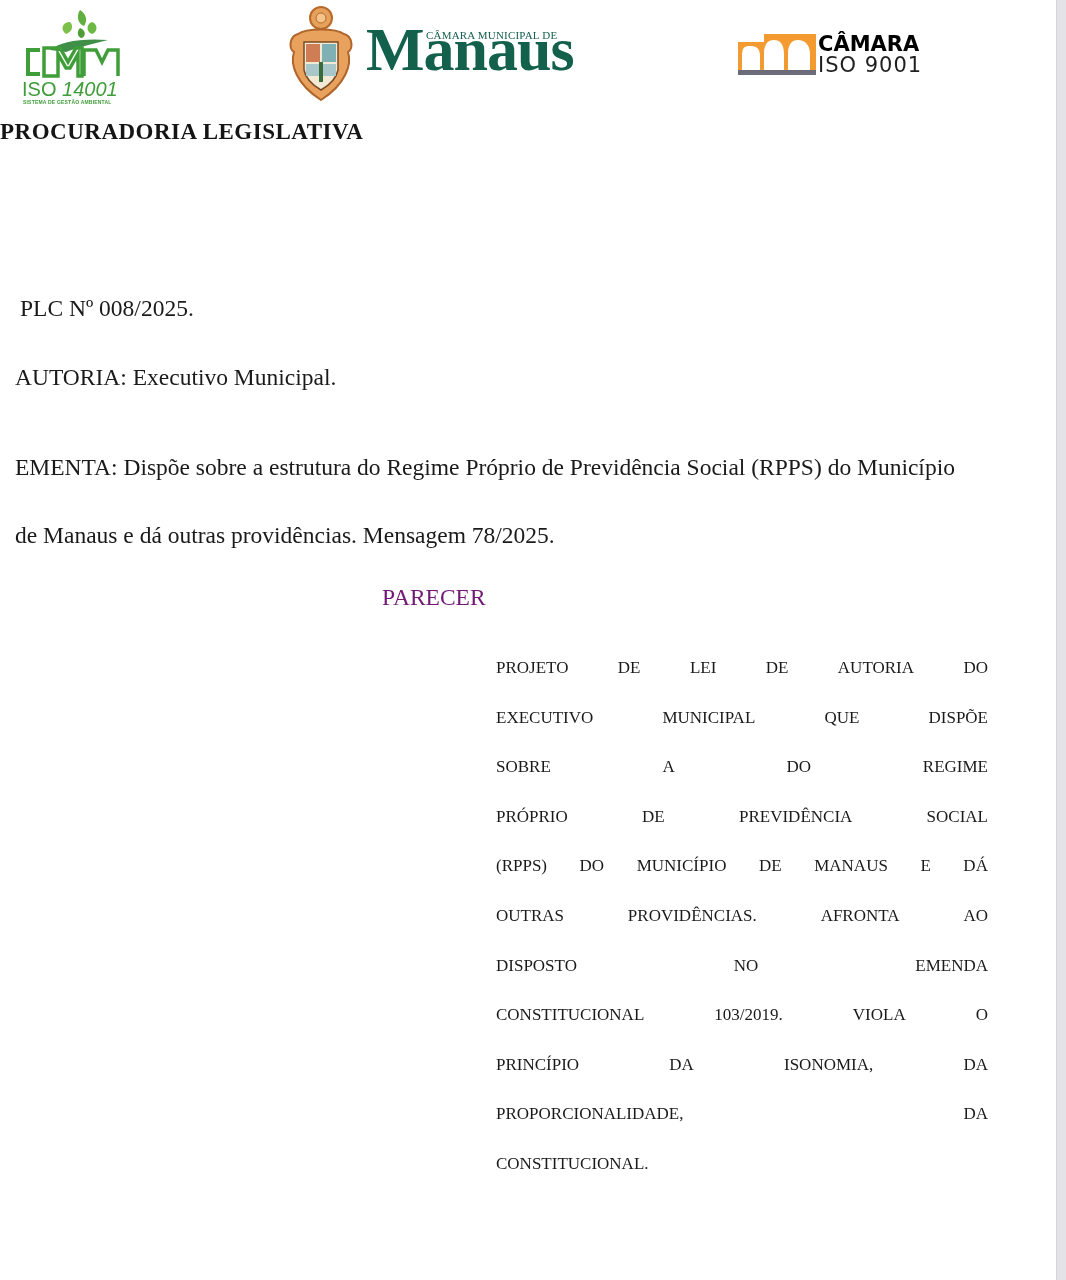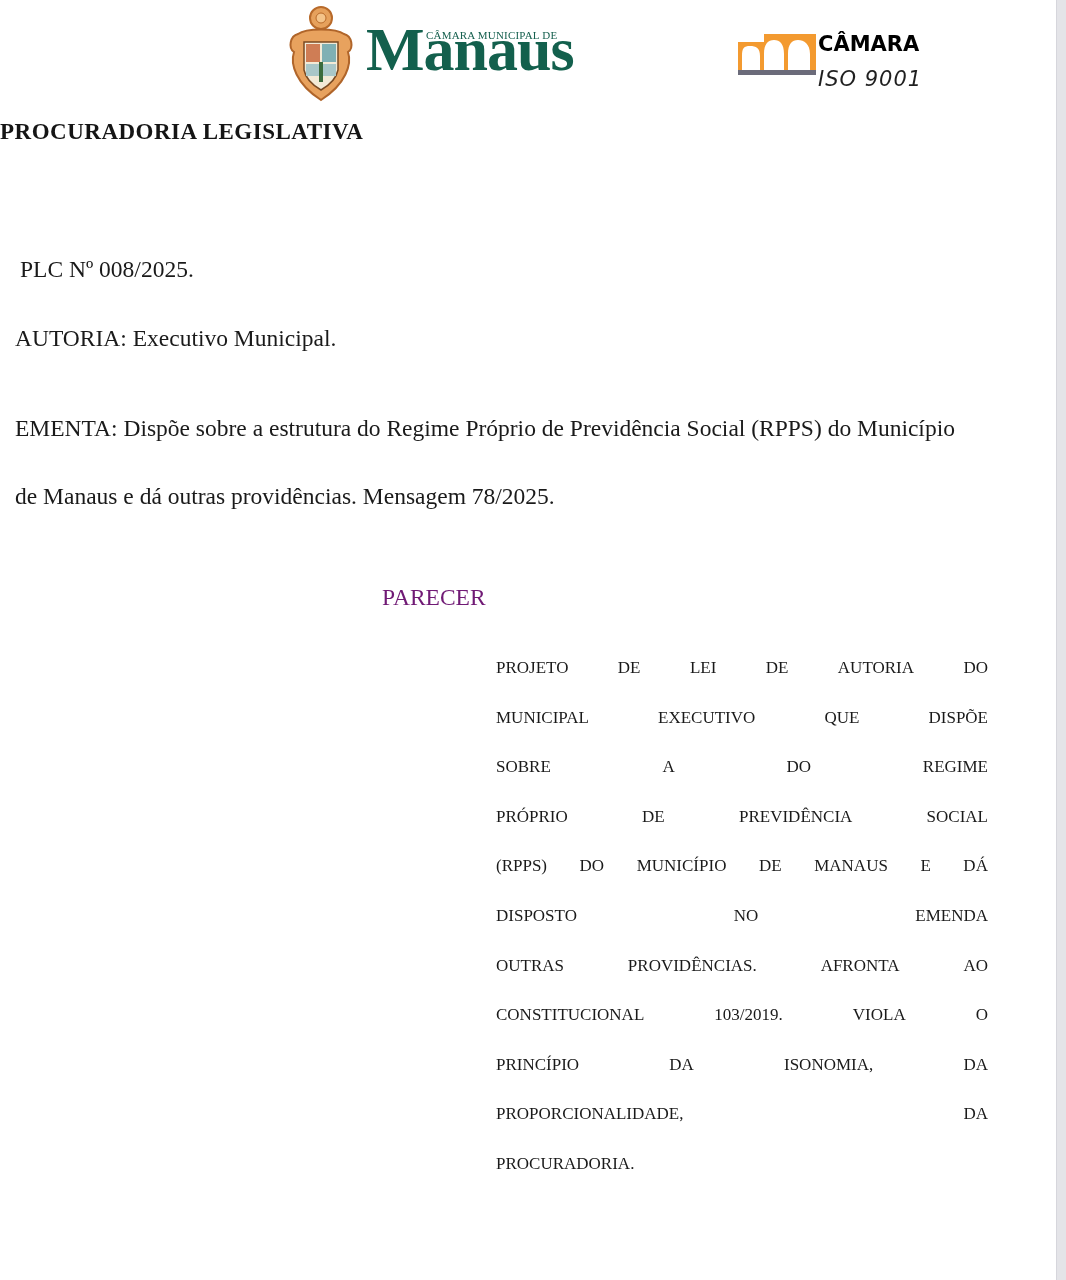--- a/index.html
+++ b/index.html
@@ -17,40 +17,57 @@
     .iso14001-text .num { font-style: italic; }
     .iso14001-sub { position: absolute; left: 3px; top: 95px; font-family: "Liberation Sans", sans-serif; font-size: 5px; font-weight: bold; color: #3f9e3a; white-space: nowrap; letter-spacing: 0.2px; }
 
     .coat { position: absolute; left: 286px; top: 4px; width: 70px; height: 100px; }
     .manaus-wrap { position: absolute; left: 366px; top: 26px; width: 210px; height: 60px; }
     .manaus-small { position: absolute; left: 60px; top: 3px; font-family: "Liberation Serif", serif; font-size: 11px; color: #16604f; white-space: nowrap; letter-spacing: 0.2px; }
     .manaus-big { position: absolute; left: 0; top: -8px; font-family: "Liberation Serif", serif; font-size: 62px; font-weight: bold; color: #13604d; white-space: nowrap; letter-spacing: -1px; line-height: 1; }
 
     .logo-iso9001 { position: absolute; left: 738px; top: 32px; width: 200px; height: 50px; }
     .camara-text { position: absolute; left: 80px; top: 2px; font-family: "DejaVu Sans", sans-serif; font-size: 21px; font-weight: bold; color: #000000; line-height: 1; white-space: nowrap; }
-    .iso9001-text { position: absolute; left: 80px; top: 37px; font-family: "DejaVu Sans", sans-serif; font-size: 21px; color: #1f1f1f; line-height: 1; letter-spacing: 1px; white-space: nowrap; font-style: italic; }
+    .iso9001-text { position: absolute; left: 80px; top: 23px; font-family: "DejaVu Sans", sans-serif; font-size: 21px; color: #1f1f1f; line-height: 1; letter-spacing: 1px; white-space: nowrap; }
 
     .dept-title { position: absolute; left: 0; top: 119px; width: 954px; text-align: left; font-size: 23px; font-weight: bold; letter-spacing: 0.5px; color: #151515; }
 
-    .meta { position: absolute; font-size: 23.5px; color: #1a1a1a; white-space: nowrap; }
+    .meta { position: absolute; font-size: 23.5px; color: #1a1a1a; white-space: nowrap; margin-top: 39px; }
     .plc { left: 20px; top: 256px; }
     .autoria { left: 15px; top: 325px; }
     .ementa { left: 15px; top: 394px; width: 960px; line-height: 68px; white-space: normal; font-size: 23.5px; }
 
     .parecer-title { position: absolute; left: 382px; top: 584px; font-size: 23.5px; color: #701a75; }
 
     .summary { position: absolute; left: 496px; top: 650px; width: 492px; font-size: 17px; color: #1a1a1a; text-align: right; }
     .summary .line { height: 49.6px; line-height: 36px; display: flex; justify-content: space-between; white-space: nowrap; }
     .summary .line.last { justify-content: flex-start; }
   </style>
 </head>
 <body>
 
 <div class="page">
 
+  <div class="logo-iso14001">
+    <svg width="102" height="80" viewBox="0 0 102 80">
+      <path d="M60 6 C56 12 58 20 64 22 C68 16 66 10 60 6 Z" fill="#5fae3e"></path>
+      <path d="M50 18 C42 18 40 26 46 30 C52 28 54 22 50 18 Z" fill="#7cc04a"></path>
+      <path d="M72 18 C66 20 66 28 72 30 C78 28 78 20 72 18 Z" fill="#6bb843"></path>
+      <path d="M60 24 C56 28 58 34 62 34 C66 32 66 26 60 24 Z" fill="#4e9e35"></path>
+      <path d="M30 46 C40 38 60 34 88 36 C72 40 56 44 46 48 Z" fill="#3f8f48"></path>
+      <path d="M6 44 L6 72 L20 72 L20 68 L10 68 L10 48 L20 48 L20 44 Z" fill="#3f9e3a"></path>
+      <path d="M24 72 L24 44 L40 44 L48 58 L56 44 L62 44 L62 72 L58 72 L58 50 L50 64 L46 64 L38 50 L38 72 Z" fill="none" stroke="#3f9e3a" stroke-width="3.5"></path>
+      <path d="M64 72 L64 46 L76 46 L82 58 L88 46 L98 46 L98 72" fill="none" stroke="#3f9e3a" stroke-width="3.5"></path>
+    </svg>
+    <div class="iso14001-text">
+      <span>ISO</span>
+      <span class="num">14001</span>
+    </div>
+    <div class="iso14001-sub">SISTEMA DE GESTÃO AMBIENTAL</div>
+  </div>
 
   <div class="coat">
     <svg width="70" height="100" viewBox="0 0 70 100">
       <circle cx="35" cy="14" r="11" fill="#e6a15c" stroke="#b86a2a" stroke-width="2"></circle>
       <circle cx="35" cy="14" r="5" fill="#f4c48a" stroke="#b86a2a" stroke-width="1"></circle>
       <path d="M12 30 C4 32 2 44 8 48 C4 60 10 80 35 96 C60 80 66 60 62 48 C68 44 66 32 58 30 C50 24 20 24 12 30 Z" fill="#e8a25e" stroke="#b0652a" stroke-width="2"></path>
       <path d="M18 38 L52 38 L52 66 C50 76 42 82 35 86 C28 82 20 76 18 66 Z" fill="#f3ead6" stroke="#7a4a22" stroke-width="1.5"></path>
       <rect x="20" y="40" width="14" height="18" fill="#cf7d55"></rect>
       <rect x="36" y="40" width="14" height="18" fill="#7fb0b4"></rect>
       <rect x="20" y="60" width="30" height="12" fill="#a9c7c8"></rect>
@@ -83,22 +100,22 @@
   <div class="summary" id="summary">
       <div class="line">
         <span>PROJETO</span>
         <span>DE</span>
         <span>LEI</span>
         <span>DE</span>
         <span>AUTORIA</span>
         <span>DO</span>
       </div>
       <div class="line">
+        <span>EXECUTIVO</span>
         <span>MUNICIPAL</span>
-        <span>EXECUTIVO</span>
         <span>QUE</span>
         <span>DISPÕE</span>
       </div>
       <div class="line">
         <span>SOBRE</span>
         <span>A</span>
         <span>DO</span>
         <span>REGIME</span>
       </div>
       <div class="line">
@@ -110,45 +127,45 @@
       <div class="line">
         <span>(RPPS)</span>
         <span>DO</span>
         <span>MUNICÍPIO</span>
         <span>DE</span>
         <span>MANAUS</span>
         <span>E</span>
         <span>DÁ</span>
       </div>
       <div class="line">
-        <span>DISPOSTO</span>
-        <span>NO</span>
-        <span>EMENDA</span>
-      </div>
-      <div class="line">
         <span>OUTRAS</span>
         <span>PROVIDÊNCIAS.</span>
         <span>AFRONTA</span>
         <span>AO</span>
+      </div>
+      <div class="line">
+        <span>DISPOSTO</span>
+        <span>NO</span>
+        <span>EMENDA</span>
       </div>
       <div class="line">
         <span>CONSTITUCIONAL</span>
         <span>103/2019.</span>
         <span>VIOLA</span>
         <span>O</span>
       </div>
       <div class="line">
         <span>PRINCÍPIO</span>
         <span>DA</span>
         <span>ISONOMIA,</span>
         <span>DA</span>
       </div>
       <div class="line">
         <span>PROPORCIONALIDADE,</span>
         <span>DA</span>
       </div>
       <div class="line last">
-        <span>PROCURADORIA.</span>
+        <span>CONSTITUCIONAL.</span>
       </div>
     </div>
 </div>
 
 <div class="scrollbar"></div>
 
 </body></html>

